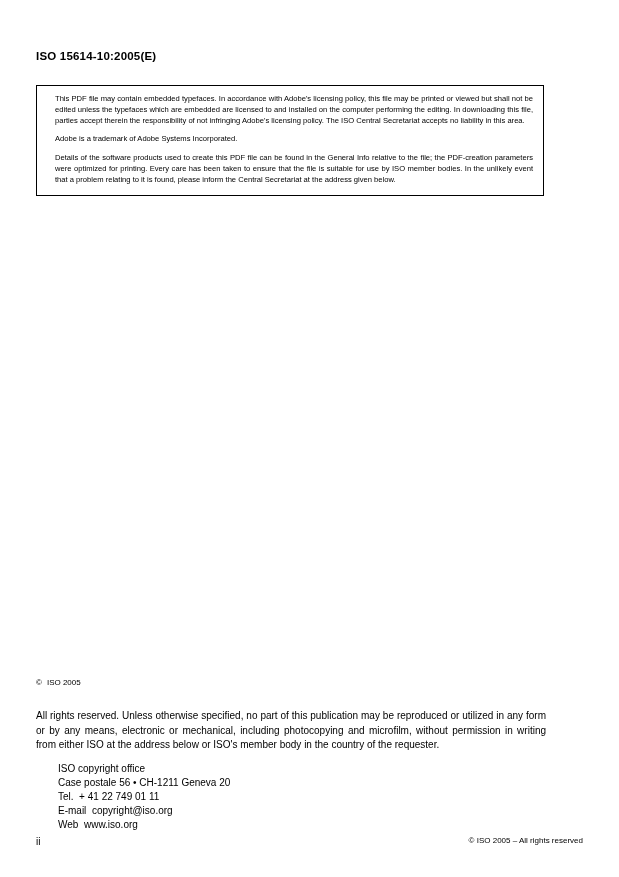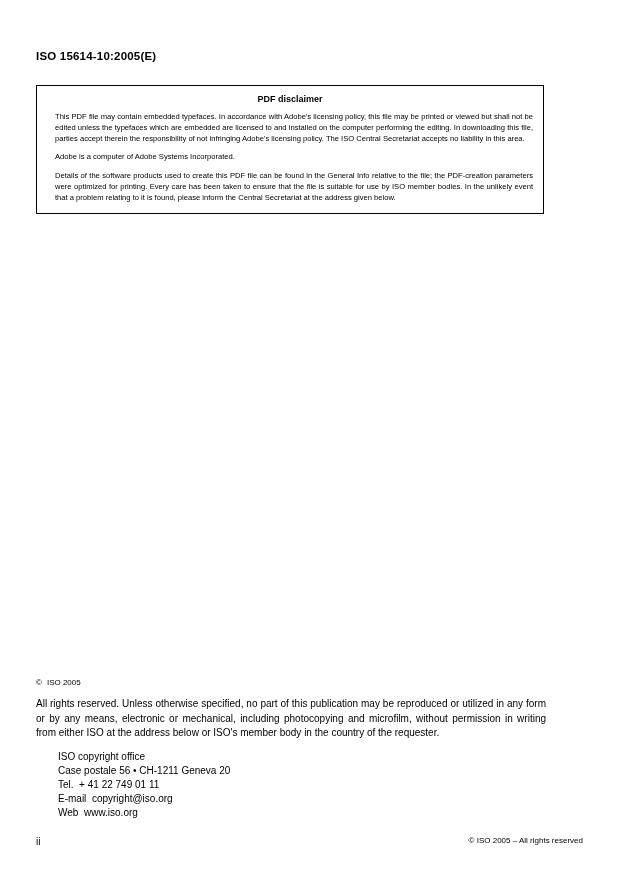--- a/index.html
+++ b/index.html
@@ -63,21 +63,21 @@
 
   .copyright-block {
     position: absolute;
     left: 36px;
     top: 678px;
     width: 510px;
   }
 
   .copyright-line {
     font-size: 8px;
-    margin-bottom: 10px;
+    margin-bottom: 22px;
   }
   .copyright-line .mark {
     margin-right: 5px;
   }
 
   .rights-para {
     font-size: 10px;
     line-height: 1.45;
     text-align: justify;
     margin: 0 0 9px 0;
@@ -113,23 +113,22 @@
   }
 </style>
 </head>
 <body>
 
 <div class="page">
 
   <div class="header-title">ISO 15614-10:2005(E)</div>
 
   <div class="disclaimer-box">
-    <div class="disclaimer-title">PDF disclaimer</div>
     <p class="disclaimer-para">This PDF file may contain embedded typefaces. In accordance with Adobe's licensing policy, this file may be printed or viewed but shall not be edited unless the typefaces which are embedded are licensed to and installed on the computer performing the editing. In downloading this file, parties accept therein the responsibility of not infringing Adobe's licensing policy. The ISO Central Secretariat accepts no liability in this area.</p>
-    <p class="disclaimer-para">Adobe is a computer of Adobe Systems Incorporated.</p>
+    <p class="disclaimer-para">Adobe is a trademark of Adobe Systems Incorporated.</p>
     <p class="disclaimer-para">Details of the software products used to create this PDF file can be found in the General Info relative to the file; the PDF-creation parameters were optimized for printing. Every care has been taken to ensure that the file is suitable for use by ISO member bodies. In the unlikely event that a problem relating to it is found, please inform the Central Secretariat at the address given below.</p>
   </div>
 
   <div class="copyright-block">
     <div class="copyright-line">
       <span class="mark">©</span><span>ISO 2005</span>
     </div>
 
     <p class="rights-para">All rights reserved. Unless otherwise specified, no part of this publication may be reproduced or utilized in any form or by any means, electronic or mechanical, including photocopying and microfilm, without permission in writing from either ISO at the address below or ISO's member body in the country of the requester.</p>
 

